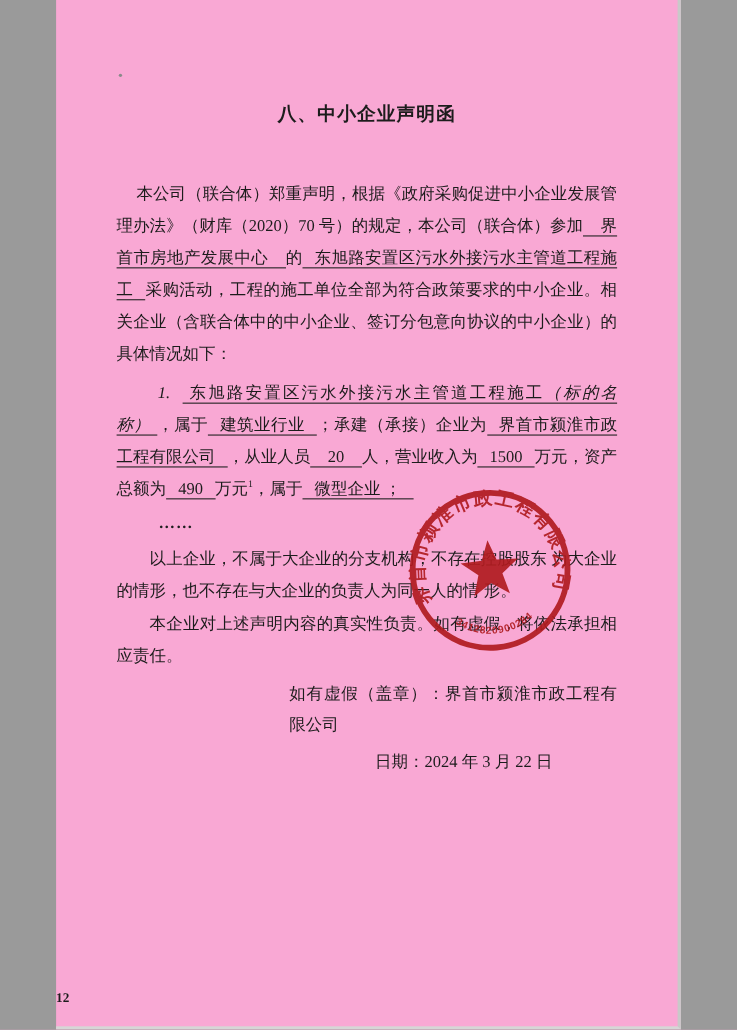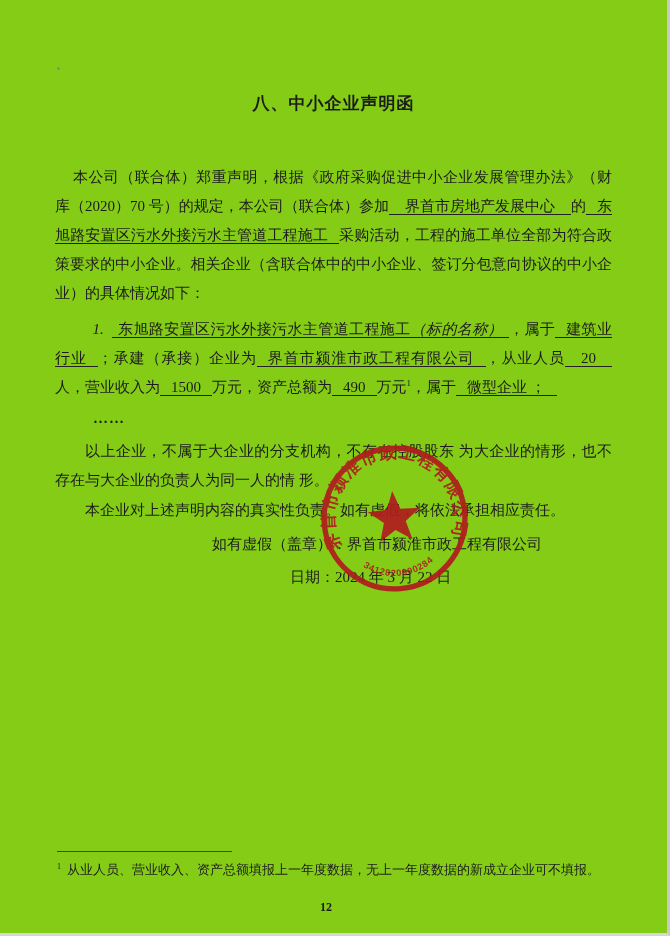--- a/index.html
+++ b/index.html
@@ -1,20 +1,20 @@
 <!DOCTYPE html>
 <html><head>
 <meta charset="utf-8">
 <style>
   html,body{margin:0;padding:0;background:#9a9a9a;}
   .page{
     position:relative;
-    width:670px;height:936px;
+    width:568px;height:936px;
     margin:0 auto;
-    background:#84cc16;
+    background:#f9a8d4;
     box-sizing:border-box;
     border-right:3px solid #c9c9c9;
     border-bottom:3px solid #d6d6d6;
     font-family:"Liberation Serif","DejaVu Serif",serif;
     color:#1c1c1c;
     overflow:hidden;
   }
   .speck{position:absolute;left:57px;top:67px;width:3px;height:3px;background:#8a8a8a;border-radius:50%;}
   .title{
     margin-top:92px;
@@ -57,21 +57,20 @@
     position:absolute;
     left:57px;right:55px;top:851px;
     font-size:13px;
     line-height:19px;
   }
   .fn-rule{width:175px;border-top:1.5px solid #444;margin-bottom:8px;}
   .fn-text sup{font-size:8px;margin-right:6px;}
   .page-number{
     position:absolute;
     left:0;right:15px;top:900px;
-    text-align:center;
     font-size:12px;
     font-weight:bold;
   }
 </style>
 </head>
 <body>
 
 <div class="page">
   <div class="speck"></div>
 
@@ -102,19 +101,15 @@
       <text class="seal-text" font-size="22" letter-spacing="2" fill="currentColor">
         <textPath href="#sealArcTop" startOffset="50%" text-anchor="middle">界首市颍淮市政工程有限公司</textPath>
       </text>
       <polygon fill="currentColor" points="100,64 108.8,87.9 134.2,88.9 114.3,104.6 121.2,129.1 100,115 78.8,129.1 85.7,104.6 65.8,88.9 91.2,87.9"></polygon>
       <text class="seal-text" font-size="12" letter-spacing="1" fill="currentColor">
         <textPath href="#sealArcBottom" startOffset="50%" text-anchor="middle">3412820900284</textPath>
       </text>
     </svg>
   </div>
 
-  <div class="footnote">
-    <div class="fn-rule"></div>
-    <div class="fn-text"><sup>1</sup><span>从业人员、营业收入、资产总额填报上一年度数据，无上一年度数据的新成立企业可不填报。</span></div>
-  </div>
 
   <div class="page-number">12</div>
 </div>
 
 </body></html>

